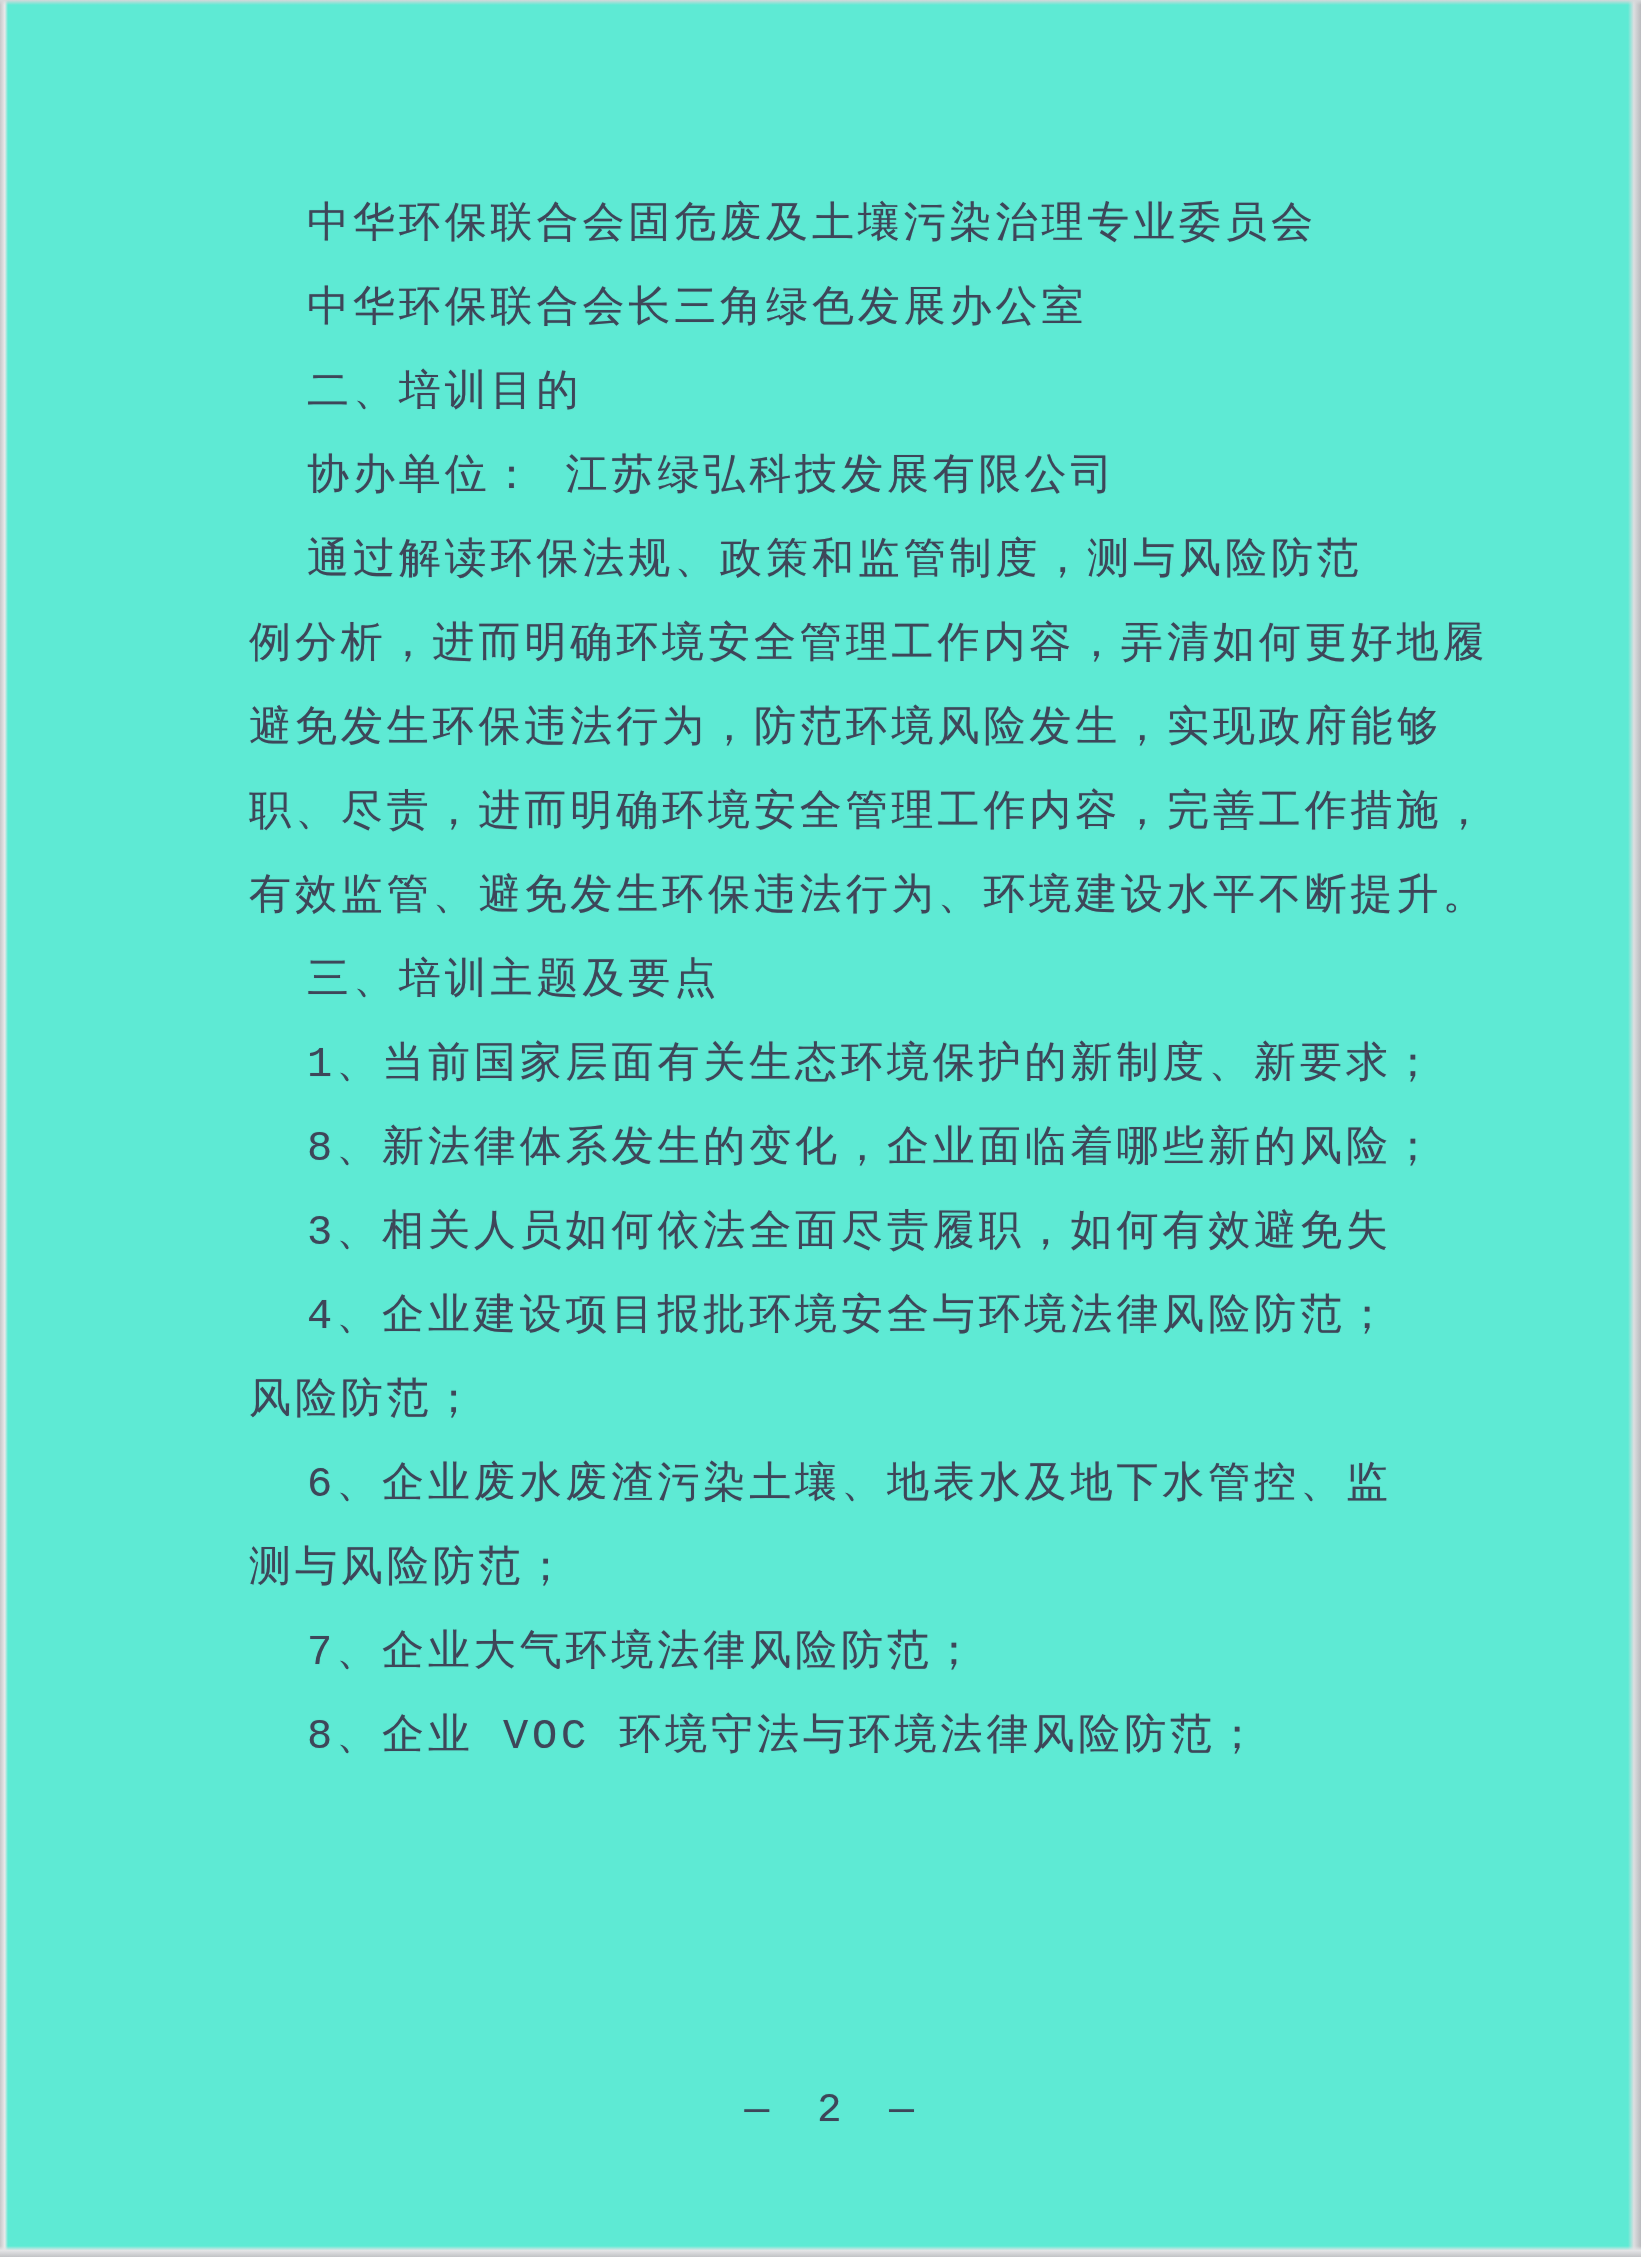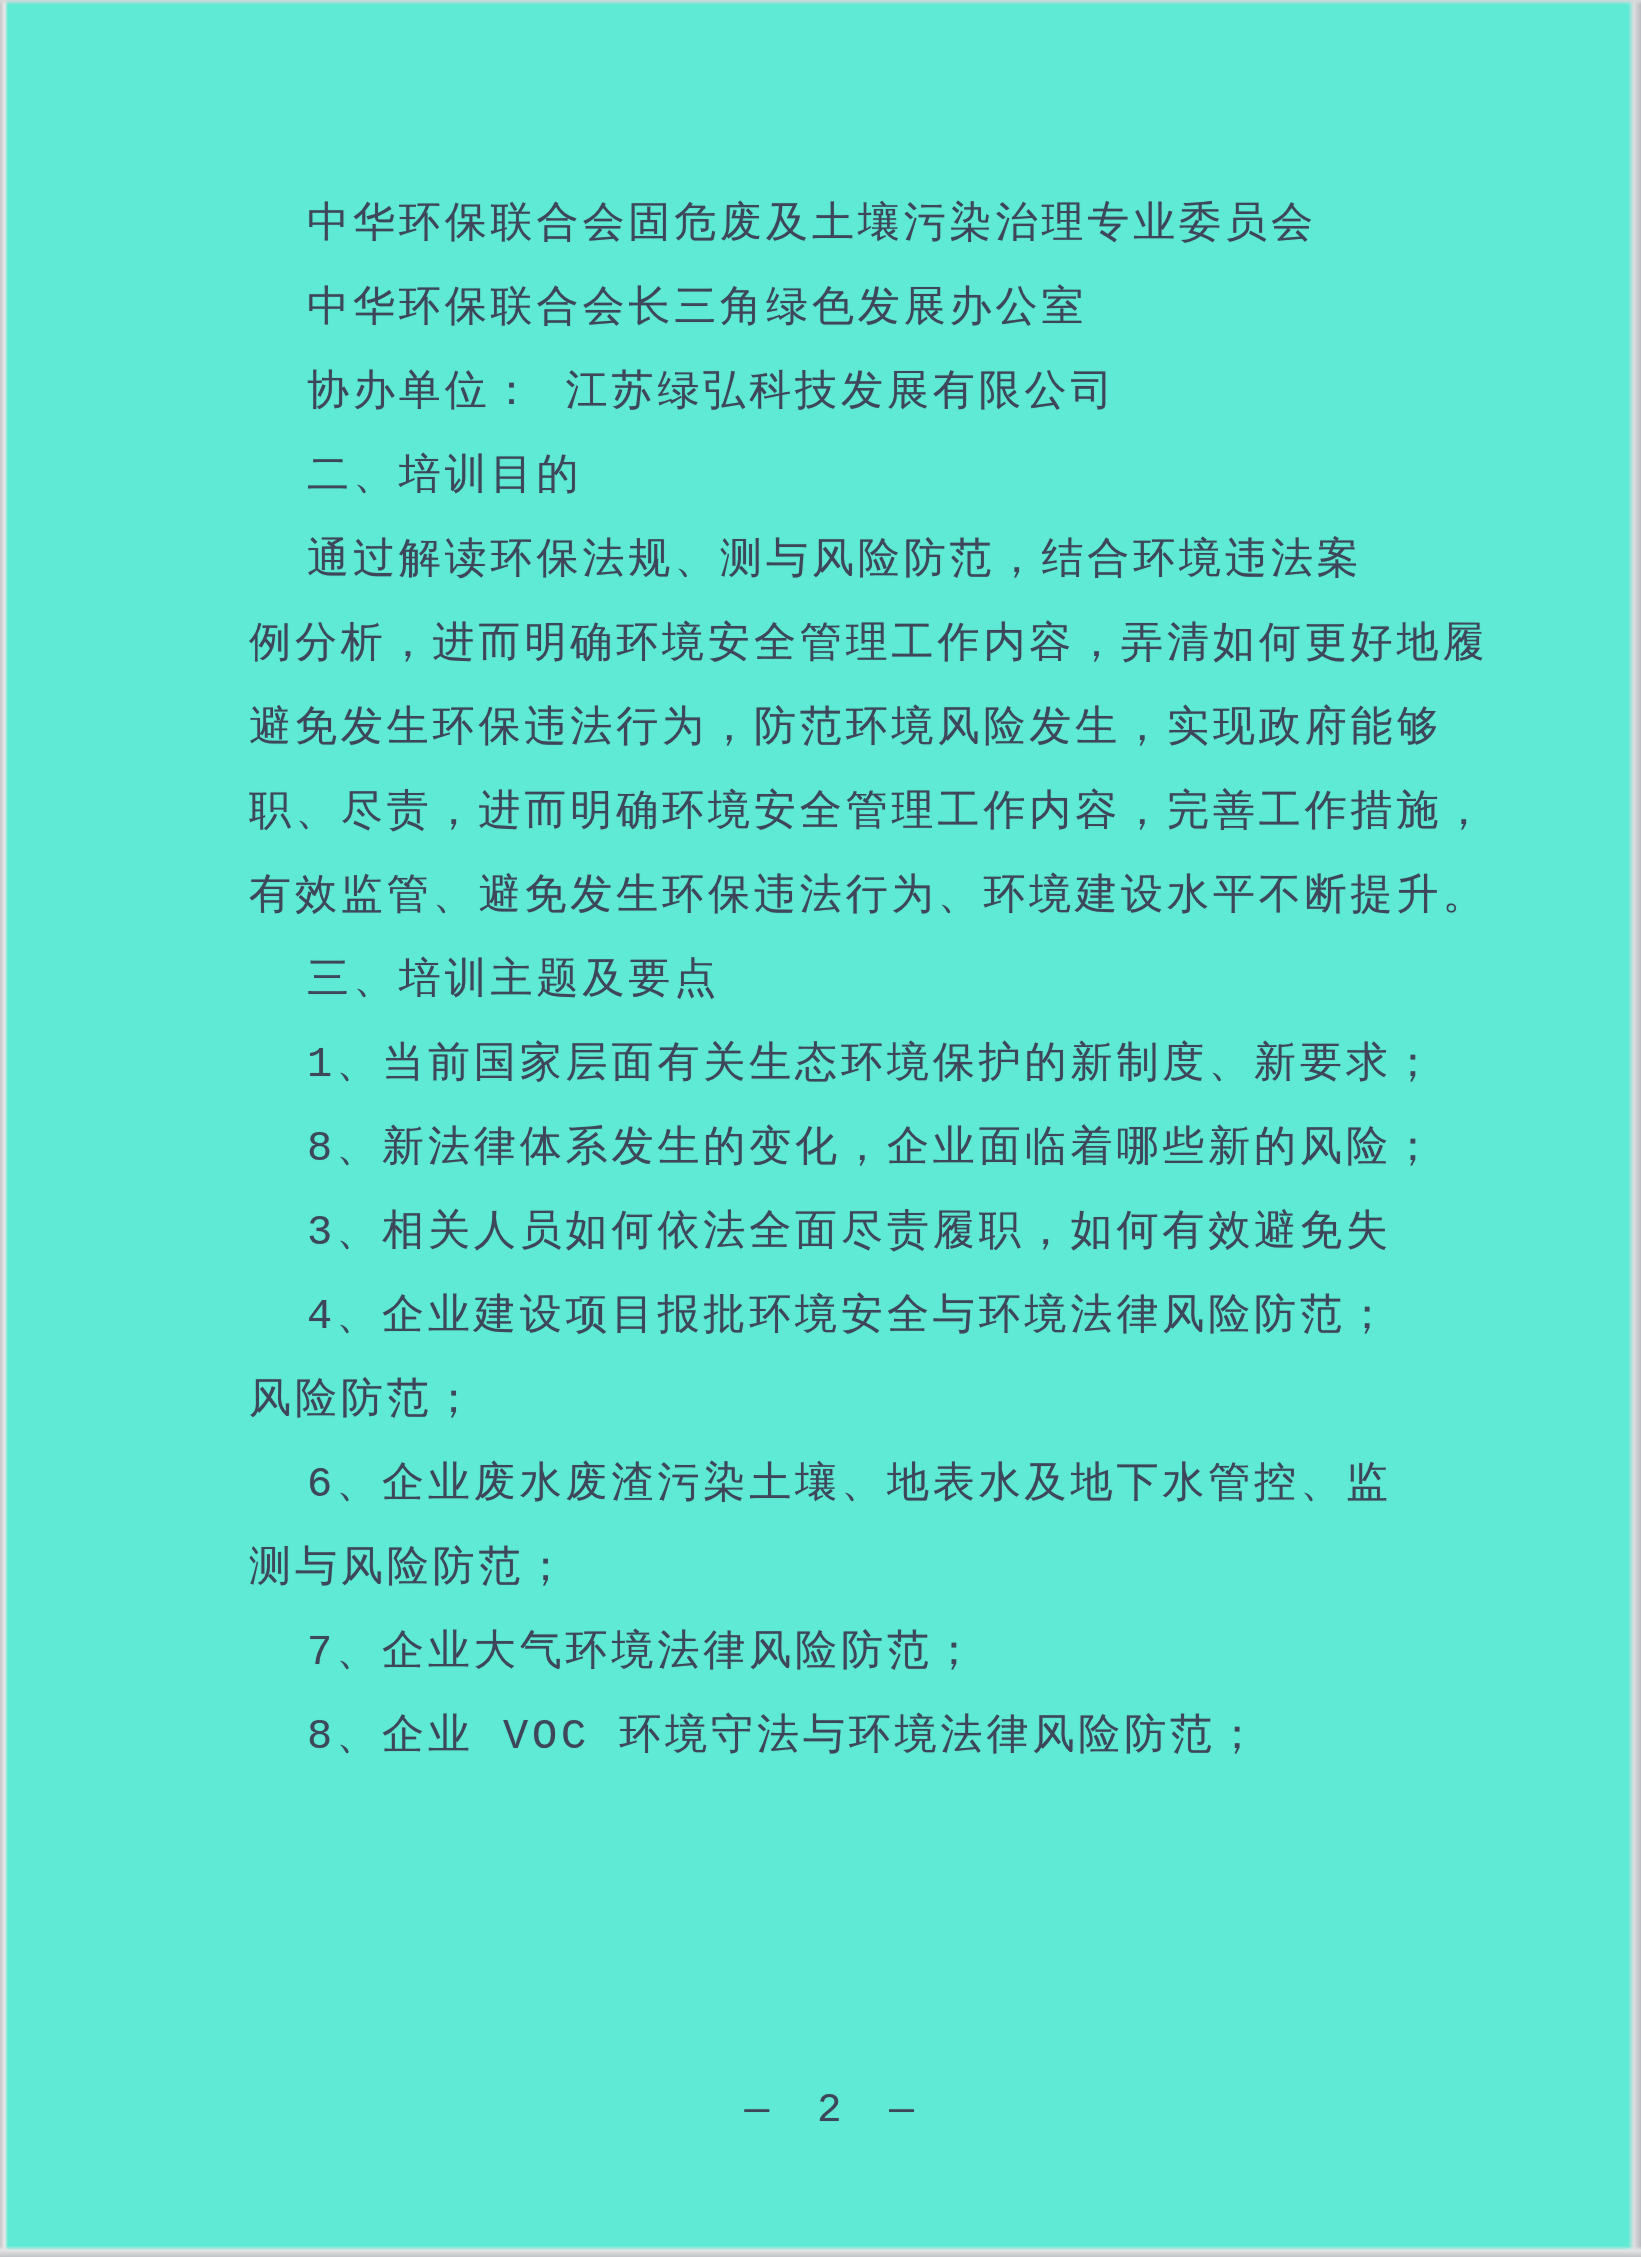--- a/index.html
+++ b/index.html
@@ -73,25 +73,25 @@
 </style>
 </head>
 <body>
 
 <div class="scan-page">
 
   <div class="text-block">
 
     <div class="line indent">中华环保联合会固危废及土壤污染治理专业委员会</div>
     <div class="line indent">中华环保联合会长三角绿色发展办公室</div>
+    <div class="line indent">二、培训目的</div>
+
     <div class="line indent">协办单位： 江苏绿弘科技发展有限公司</div>
 
-    <div class="line indent">二、培训目的</div>
-
-    <div class="line indent">通过解读环保法规、测与风险防范，结合环境违法案</div>
+    <div class="line indent">通过解读环保法规、政策和监管制度，测与风险防范</div>
     <div class="line">例分析，进而明确环境安全管理工作内容，弄清如何更好地履</div>
     <div class="line">避免发生环保违法行为，防范环境风险发生，实现政府能够</div>
     <div class="line">职、尽责，进而明确环境安全管理工作内容，完善工作措施，</div>
     <div class="line">有效监管、避免发生环保违法行为、环境建设水平不断提升。</div>
 
     <div class="line indent">三、培训主题及要点</div>
 
     <div class="line indent">1、当前国家层面有关生态环境保护的新制度、新要求；</div>
     <div class="line indent">8、新法律体系发生的变化，企业面临着哪些新的风险；</div>
     <div class="line indent">3、相关人员如何依法全面尽责履职，如何有效避免失</div>

